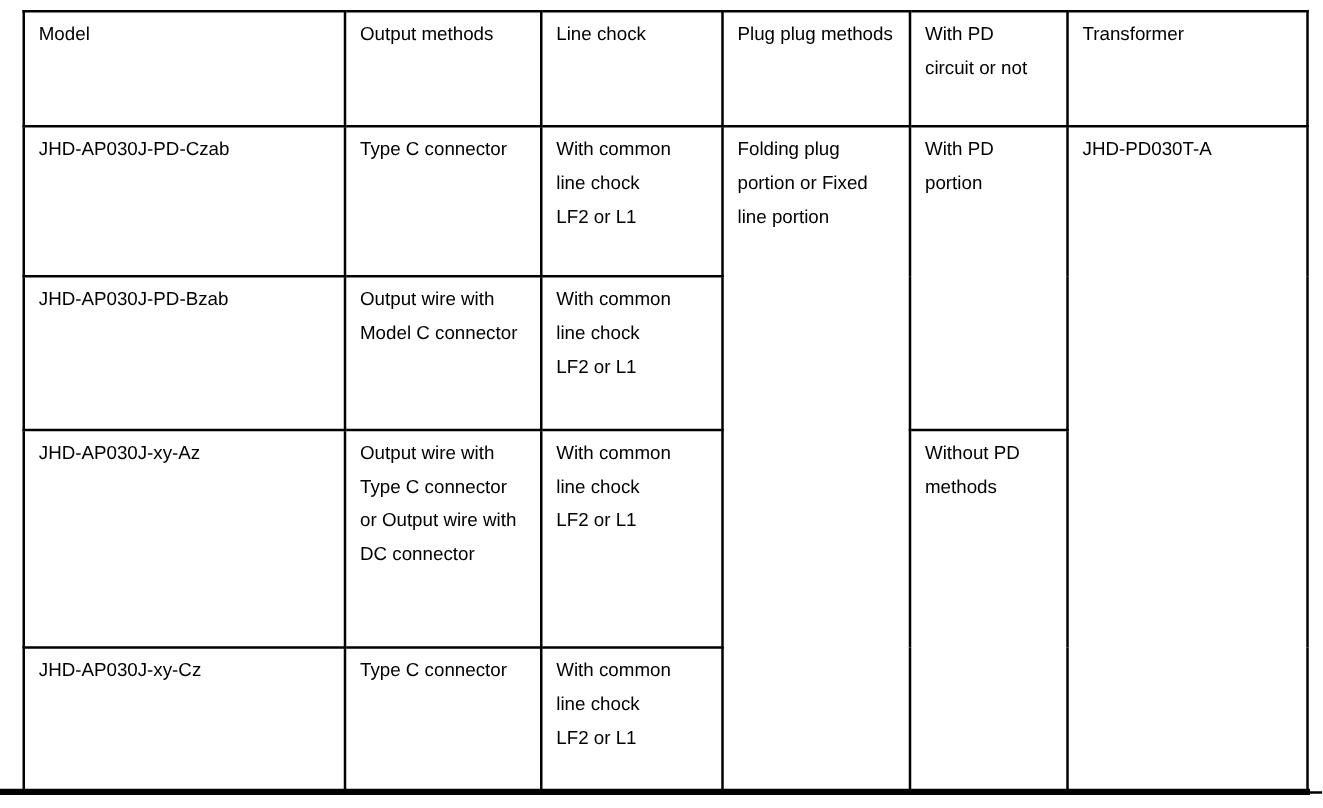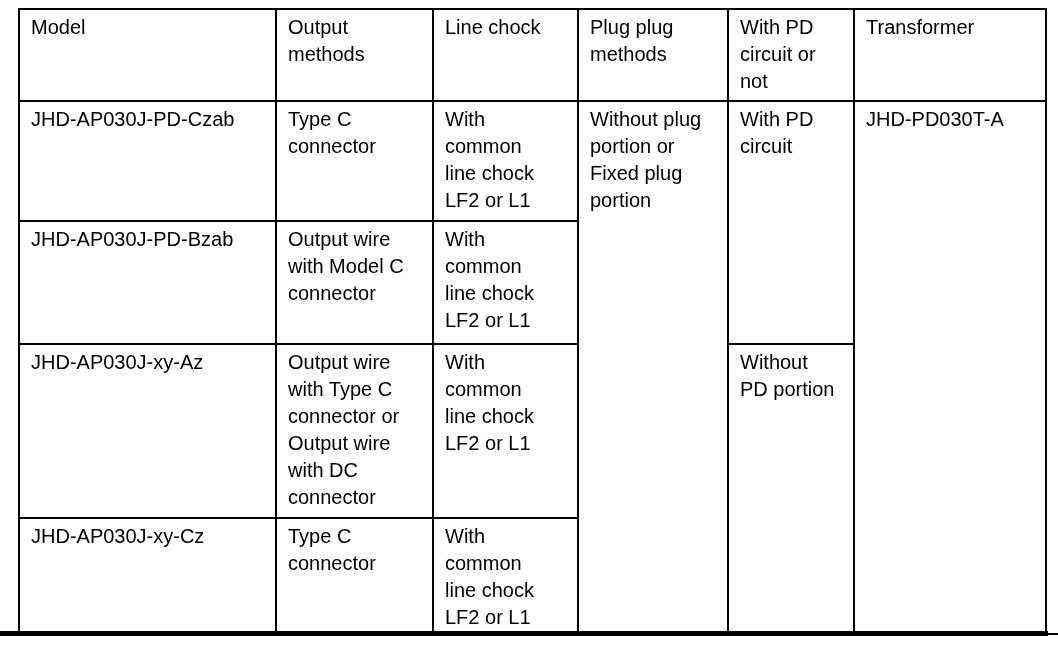--- a/index.html
+++ b/index.html
@@ -21,21 +21,21 @@
     left: 18px;
     top: 8px;
     border-collapse: collapse;
     table-layout: fixed;
   }
   .spec th, .spec td {
     border: 2px solid #000000;
     vertical-align: top;
     text-align: left;
     padding: 4px 10px 2px 11px;
-    font-size: 20px;
+    font-size: 15px;
     line-height: 27px;
     font-weight: normal;
     color: #000000;
     word-wrap: break-word;
   }
   
   .spec .c2 { padding-right: 16px; margin-top: 44px; }
   .spec .c3 { padding-right: 36px; }
   .spec .c5 { padding-right: 16px; }
   .rule-thick {
@@ -77,36 +77,36 @@
       <th class="c3">Line chock</th>
       <th class="c4">Plug plug methods</th>
       <th class="c5">With PD circuit or not</th>
       <th class="c6">Transformer</th>
     </tr>
 
     <tr style="height:120px">
       <td class="c1">JHD-AP030J-PD-Czab</td>
       <td class="c2">Type C connector</td>
       <td class="c3">With common line chock LF2 or L1</td>
-      <td class="c4" rowspan="4">Without plug portion or Fixed plug portion</td>
-      <td class="c5" rowspan="2">With PD circuit</td>
+      <td class="c4" rowspan="4">Folding plug portion or Fixed line portion</td>
+      <td class="c5" rowspan="2">With PD portion</td>
       <td class="c6" rowspan="4">JHD-PD030T-A</td>
     </tr>
 
     <tr style="height:123px">
       <td class="c1">JHD-AP030J-PD-Bzab</td>
       <td class="c2">Output wire with Model C connector</td>
       <td class="c3">With common line chock LF2 or L1</td>
     </tr>
 
     <tr style="height:174px">
       <td class="c1">JHD-AP030J-xy-Az</td>
       <td class="c2">Output wire with Type C connector or Output wire with DC connector</td>
       <td class="c3">With common line chock LF2 or L1</td>
-      <td class="c5" rowspan="2">Without PD portion</td>
+      <td class="c5" rowspan="2">Without PD methods</td>
     </tr>
 
     <tr style="height:115px">
       <td class="c1">JHD-AP030J-xy-Cz</td>
       <td class="c2">Type C connector</td>
       <td class="c3">With common line chock LF2 or L1</td>
     </tr>
   </tbody>
     </table>
 

